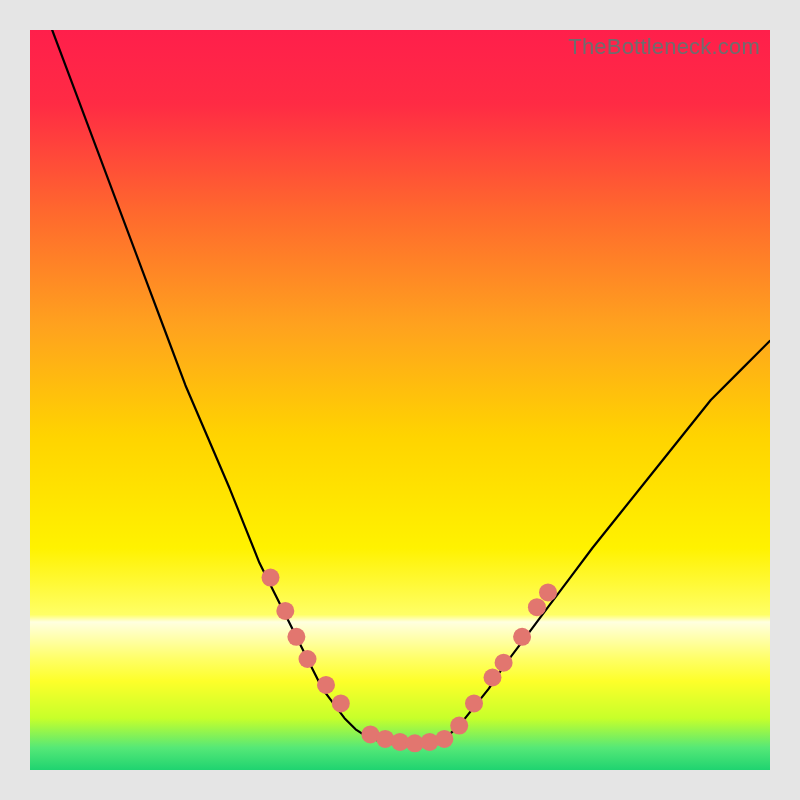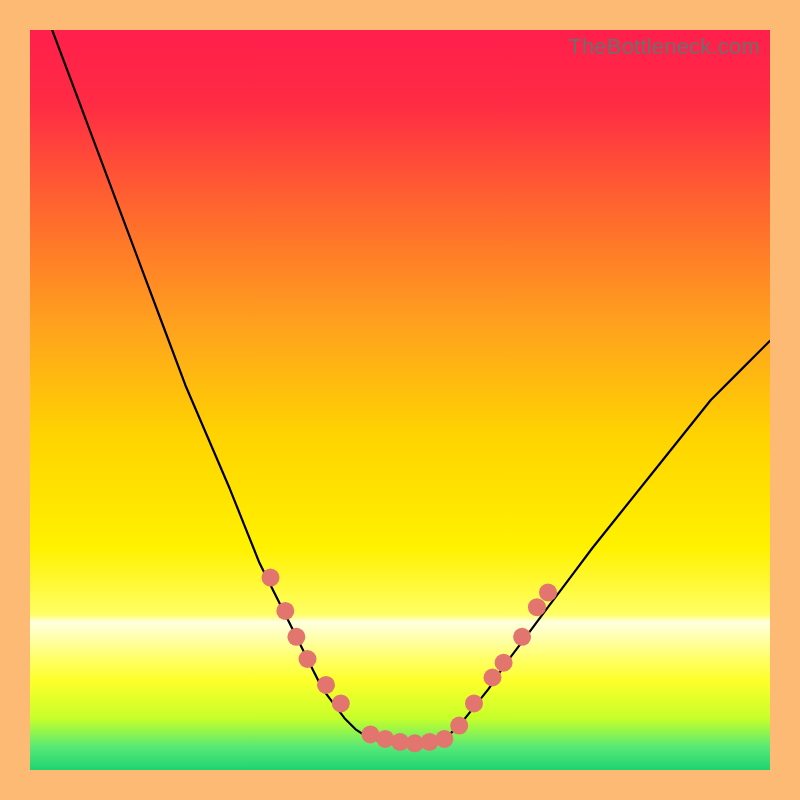--- a/index.html
+++ b/index.html
@@ -8,21 +8,21 @@
     width: 800px;
     height: 800px;
     overflow: hidden;
     background: #000;
     font-family: Arial, Helvetica, sans-serif;
   }
   .frame {
     position: relative;
     width: 800px;
     height: 800px;
-    background: #fdba74;
+    background: #e5e5e5;
   }
   .plot-area {
     position: absolute;
     left: 30px;
     top: 30px;
     width: 740px;
     height: 740px;
     overflow: hidden;
   }
   .gradient-bg {

